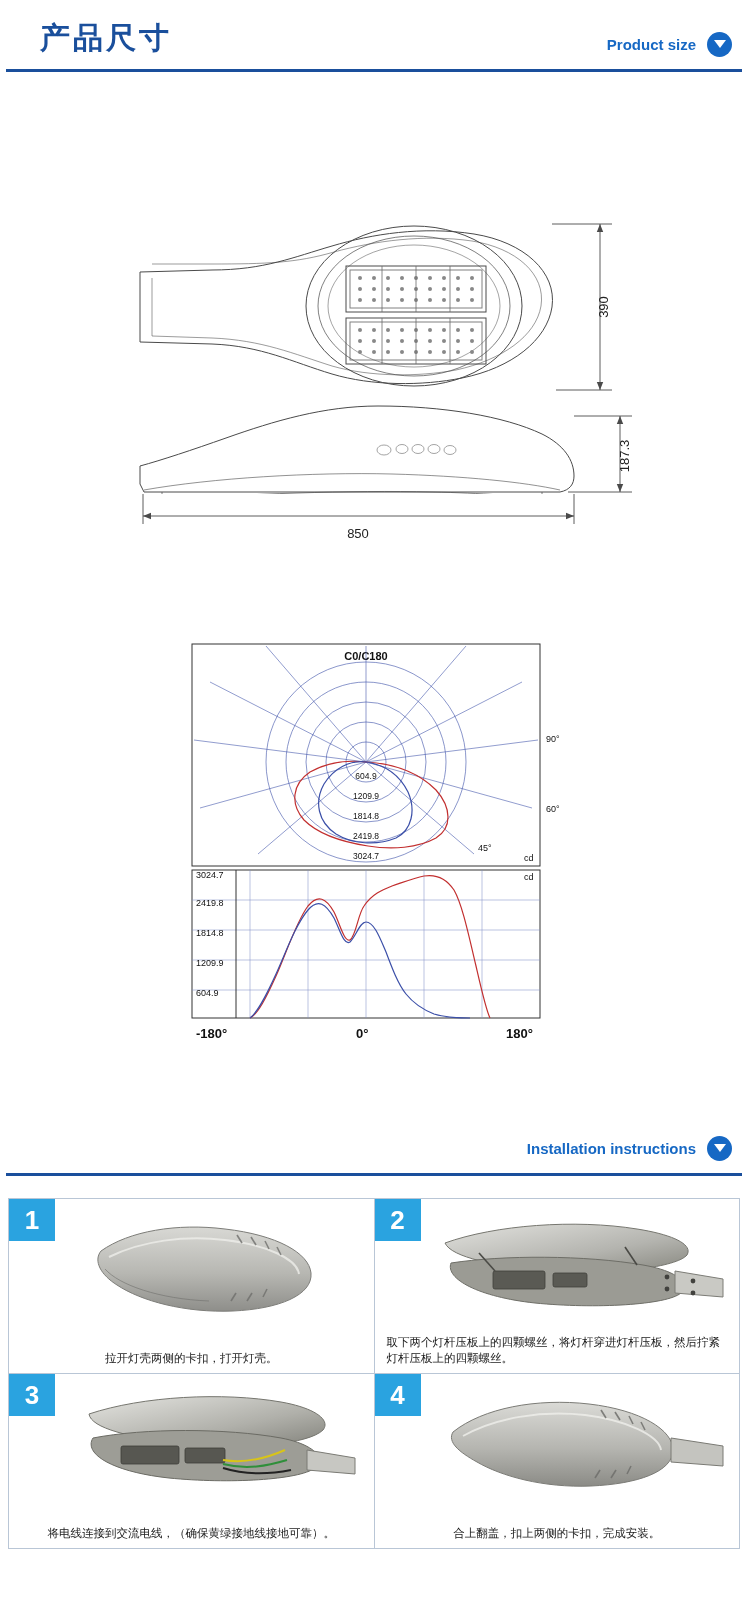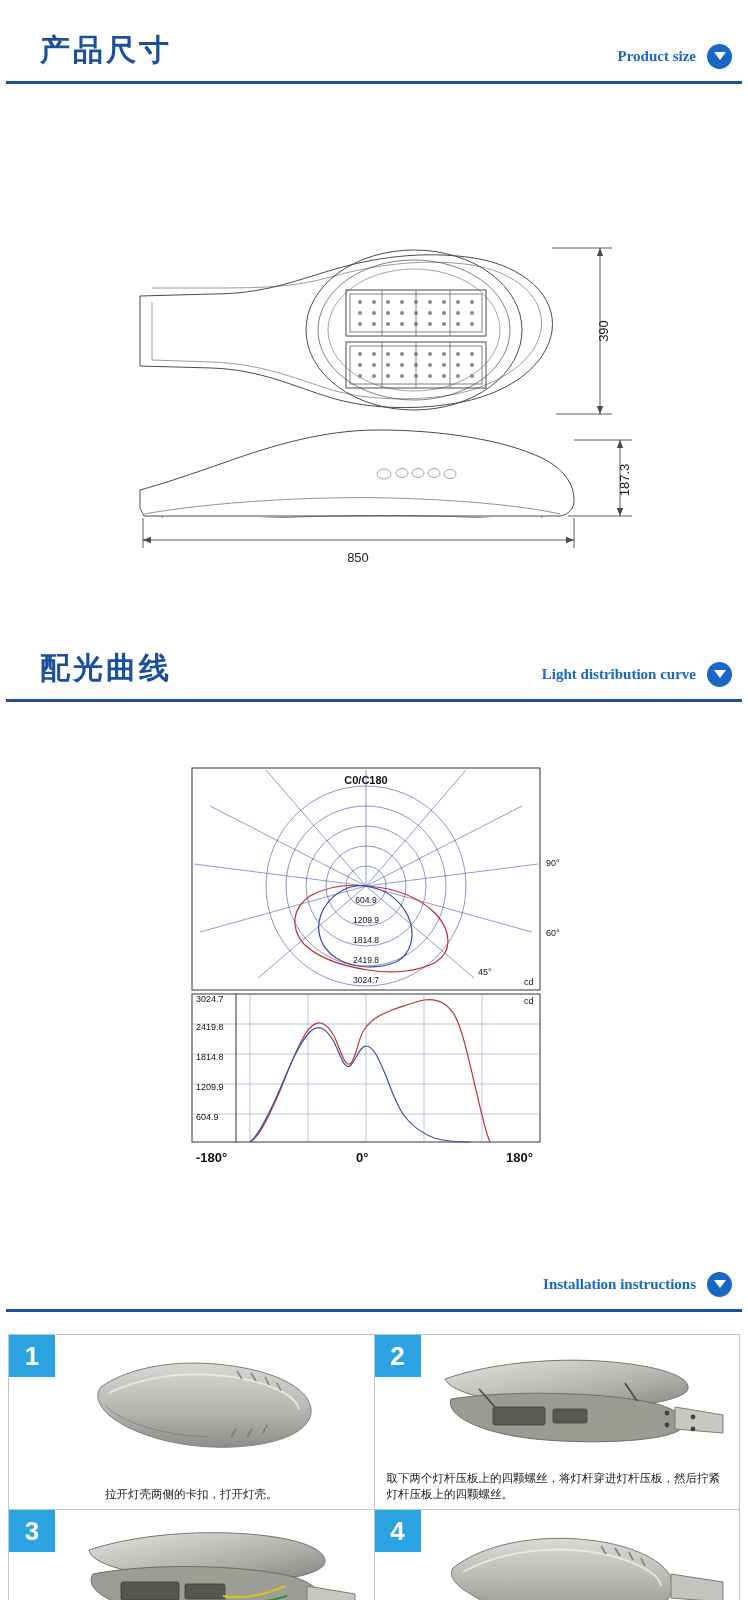--- a/index.html
+++ b/index.html
@@ -9,40 +9,40 @@
     background: #ffffff;
     font-family: "Liberation Sans", sans-serif;
   }
   .page { width: 748px; position: relative; }
 
   
   .section-header {
     position: relative;
     height: 68px;
     border-bottom: 3px solid #1a4f9c;
-    margin: 16px 6px;
+    margin: 4px 6px;
   }
   .section-header .cn {
     position: absolute;
     left: 34px;
     bottom: 10px;
     font-size: 30px;
     font-weight: bold;
     color: #1a4f9c;
     letter-spacing: 3px;
     font-family: "DejaVu Sans", sans-serif;
   }
   .section-header .en {
     position: absolute;
     right: 46px;
     bottom: 16px;
     font-size: 15px;
     font-weight: bold;
     color: #1668c4;
-    font-family: Liberation Serif, serif;
+    font-family: Liberation Sans, sans-serif;
   }
   .section-header .badge {
     position: absolute;
     right: 10px;
     bottom: 12px;
     width: 25px; height: 25px;
     border-radius: 50%;
     background: #1668c4;
     display: flex;
     align-items: center;
@@ -269,27 +269,20 @@
         <line x1="131" y1="22" x2="562" y2="22"></line>
         <path d="M131,22 l8,-3.2 v6.4 Z" fill="#4a4a4a" stroke="none"></path>
         <path d="M562,22 l-8,-3.2 v6.4 Z" fill="#4a4a4a" stroke="none"></path>
       </g>
       <text x="346" y="44" text-anchor="middle" font-family="Liberation Sans, sans-serif" font-size="13" fill="#222">850</text>
     </svg>
   </div>
 
   <div class="gap"></div>
 
-  <div class="section-header">
-    <div class="cn">配光曲线</div>
-    <div class="en">Light distribution curve</div>
-    <div class="badge">
-        <i></i>
-      </div>
-  </div>
 
   <div class="curve-wrap">
     <svg width="748" height="430" viewBox="0 0 748 430">
 
       <rect x="192" y="22" width="348" height="222" fill="#ffffff" stroke="#333" stroke-width="1"></rect>
       <text x="366" y="38" text-anchor="middle" font-family="Liberation Sans, sans-serif" font-size="11" font-weight="bold" fill="#111">C0/C180</text>
 
       <g fill="none" stroke="#3b4fa8" stroke-width="0.7" opacity="0.85">
         <circle cx="366" cy="140" r="20"></circle>
         <circle cx="366" cy="140" r="40"></circle>

